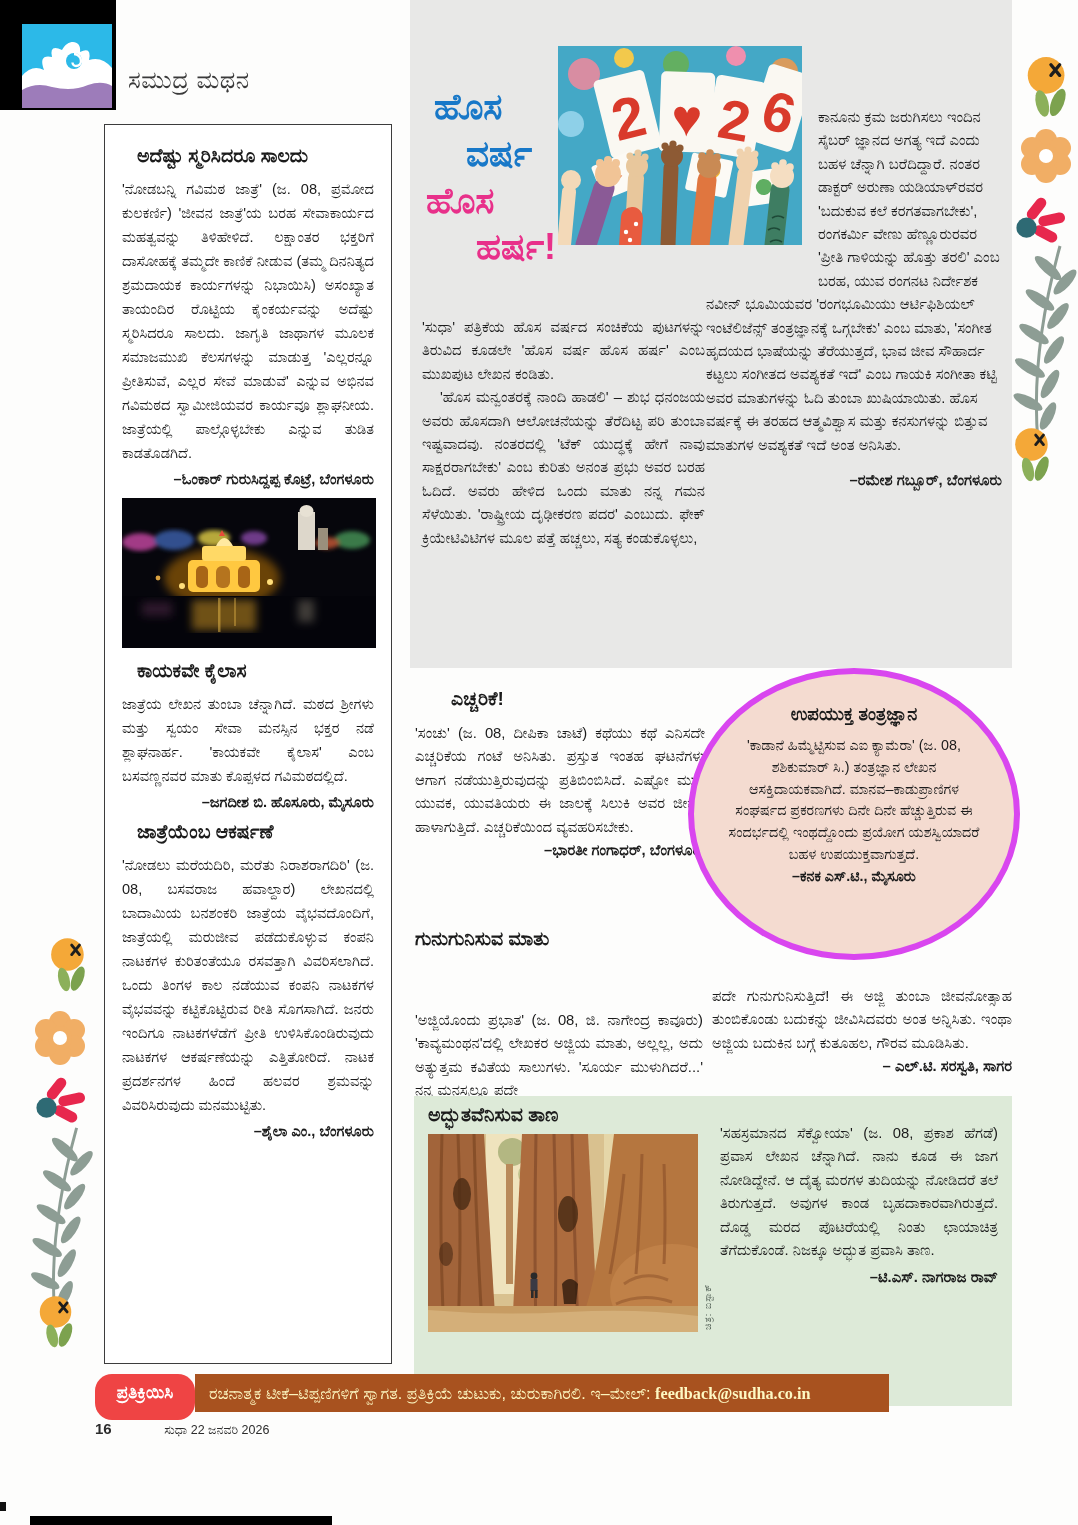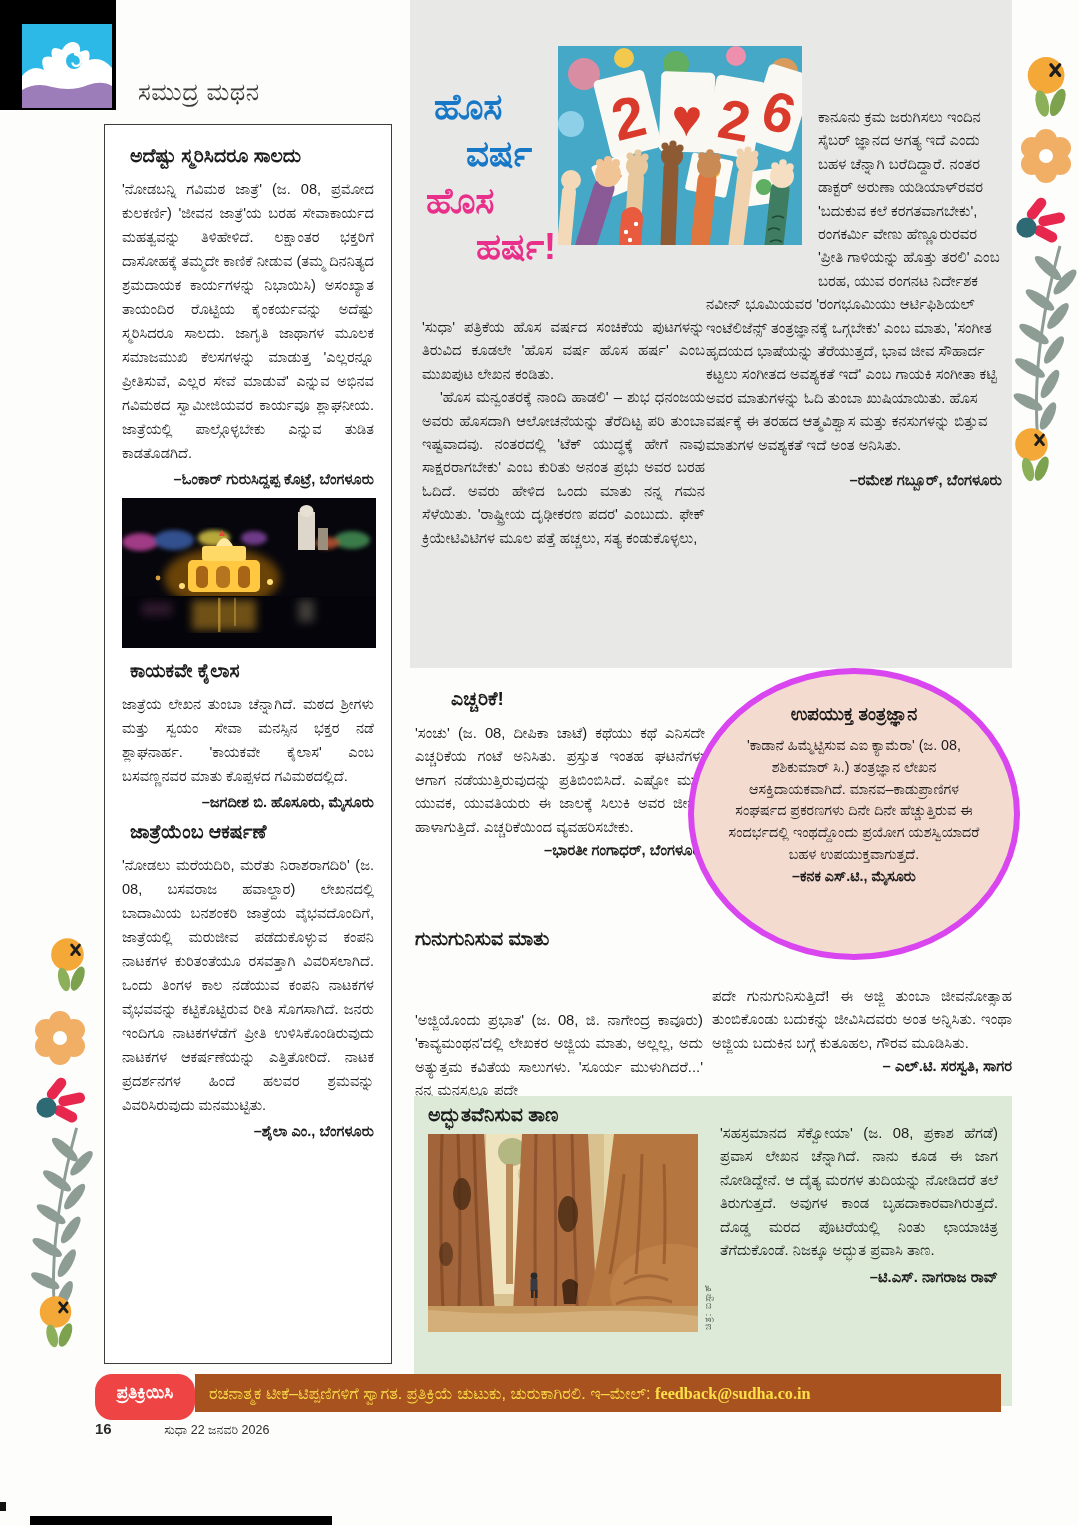--- a/index.html
+++ b/index.html
@@ -2,26 +2,26 @@
 <html><head>
 <meta charset="utf-8">
 <style>
   html,body{margin:0;padding:0;}
   body{background:#ffffff;font-family:"Liberation Sans",sans-serif;color:#1b1b1b;}
   #page{position:relative;width:1078px;height:1525px;background:#fdfdfc;overflow:hidden;margin:0 auto;}
 
   
   .logo-block{position:absolute;left:0;top:0;width:116px;height:110px;background:#000;}
   .logo-block svg{position:absolute;left:22px;top:24px;}
-  .section-header{position:absolute;left:128px;top:78px;font-size:24px;color:#3a3a3a;letter-spacing:.5px;margin-left:10px;}
+  .section-header{position:absolute;left:128px;top:66px;font-size:24px;color:#3a3a3a;letter-spacing:.5px;}
 
   
   .left-box{position:absolute;left:104px;top:124px;width:288px;height:1240px;border:1.5px solid #3c3c3c;
             box-sizing:border-box;padding:14px 17px 0 17px;background:#fff;overflow:hidden;}
-  .lt-title{font-weight:bold;font-size:19px;margin:6px 0 10px 8px;}
+  .lt-title{font-weight:bold;font-size:19px;margin:6px 0 10px 15px;}
   .lt-body{font-size:14.6px;line-height:24px;text-align:justify;margin:0 0 6px 0;}
   .lt-sig{font-weight:bold;font-size:14.6px;text-align:right;margin:0 0 10px 0;}
   .lt-photo{width:254px;height:150px;margin:4px 0 12px 0;overflow:hidden;}
 
   
   .gray-box{position:absolute;left:410px;top:0;width:602px;height:668px;background:#e8e8e7;overflow:hidden;}
   .feat-title{position:absolute;left:12px;top:84px;line-height:1.3;font-weight:bold;font-size:36px;}
   .feat-title .b{color:#1878c8;}
   .feat-title .p{color:#e8308a;}
   .feat-title div{white-space:nowrap;}
@@ -53,21 +53,21 @@
   .gb-title{position:absolute;left:14px;top:8px;font-weight:bold;font-size:19px;}
   .gb-photo{position:absolute;left:14px;top:38px;width:270px;height:198px;overflow:hidden;}
   .gb-credit{position:absolute;left:288px;top:44px;height:190px;writing-mode:vertical-rl;transform:rotate(180deg);
              font-size:9.5px;color:#4c5a50;letter-spacing:1px;}
   .gb-text{position:absolute;left:306px;top:26px;width:278px;font-size:14.8px;line-height:23.4px;text-align:justify;}
   .gb-sig{font-weight:bold;text-align:right;margin-top:4px;font-size:14.8px;}
 
   
   .fb-label{position:absolute;left:95px;top:1374px;width:100px;height:46px;background:#ef4444;color:#fff;
             font-weight:bold;font-size:17px;text-align:center;line-height:38px;border-radius:17px;}
-  .fb-bar{position:absolute;left:195px;top:1374px;width:806px;height:38px;background:#a8521f;color:#fde047;
+  .fb-bar{position:absolute;left:195px;top:1374px;width:694px;height:38px;background:#a8521f;color:#fef9c3;
           font-size:16.2px;line-height:38px;padding-left:14px;box-sizing:border-box;white-space:nowrap;overflow:hidden;}
   .fb-bar .email{font-weight:bold;font-family:"Liberation Serif",serif;}
 
   
   .page-footer{position:absolute;left:95px;top:1420px;font-size:12.5px;color:#2c2c2c;}
   .page-footer .num{font-weight:bold;font-size:15px;margin-right:7px;}
   .page-footer .issue{font-weight:normal;margin-left:42px;}
 
   
   .deco{position:absolute;}

